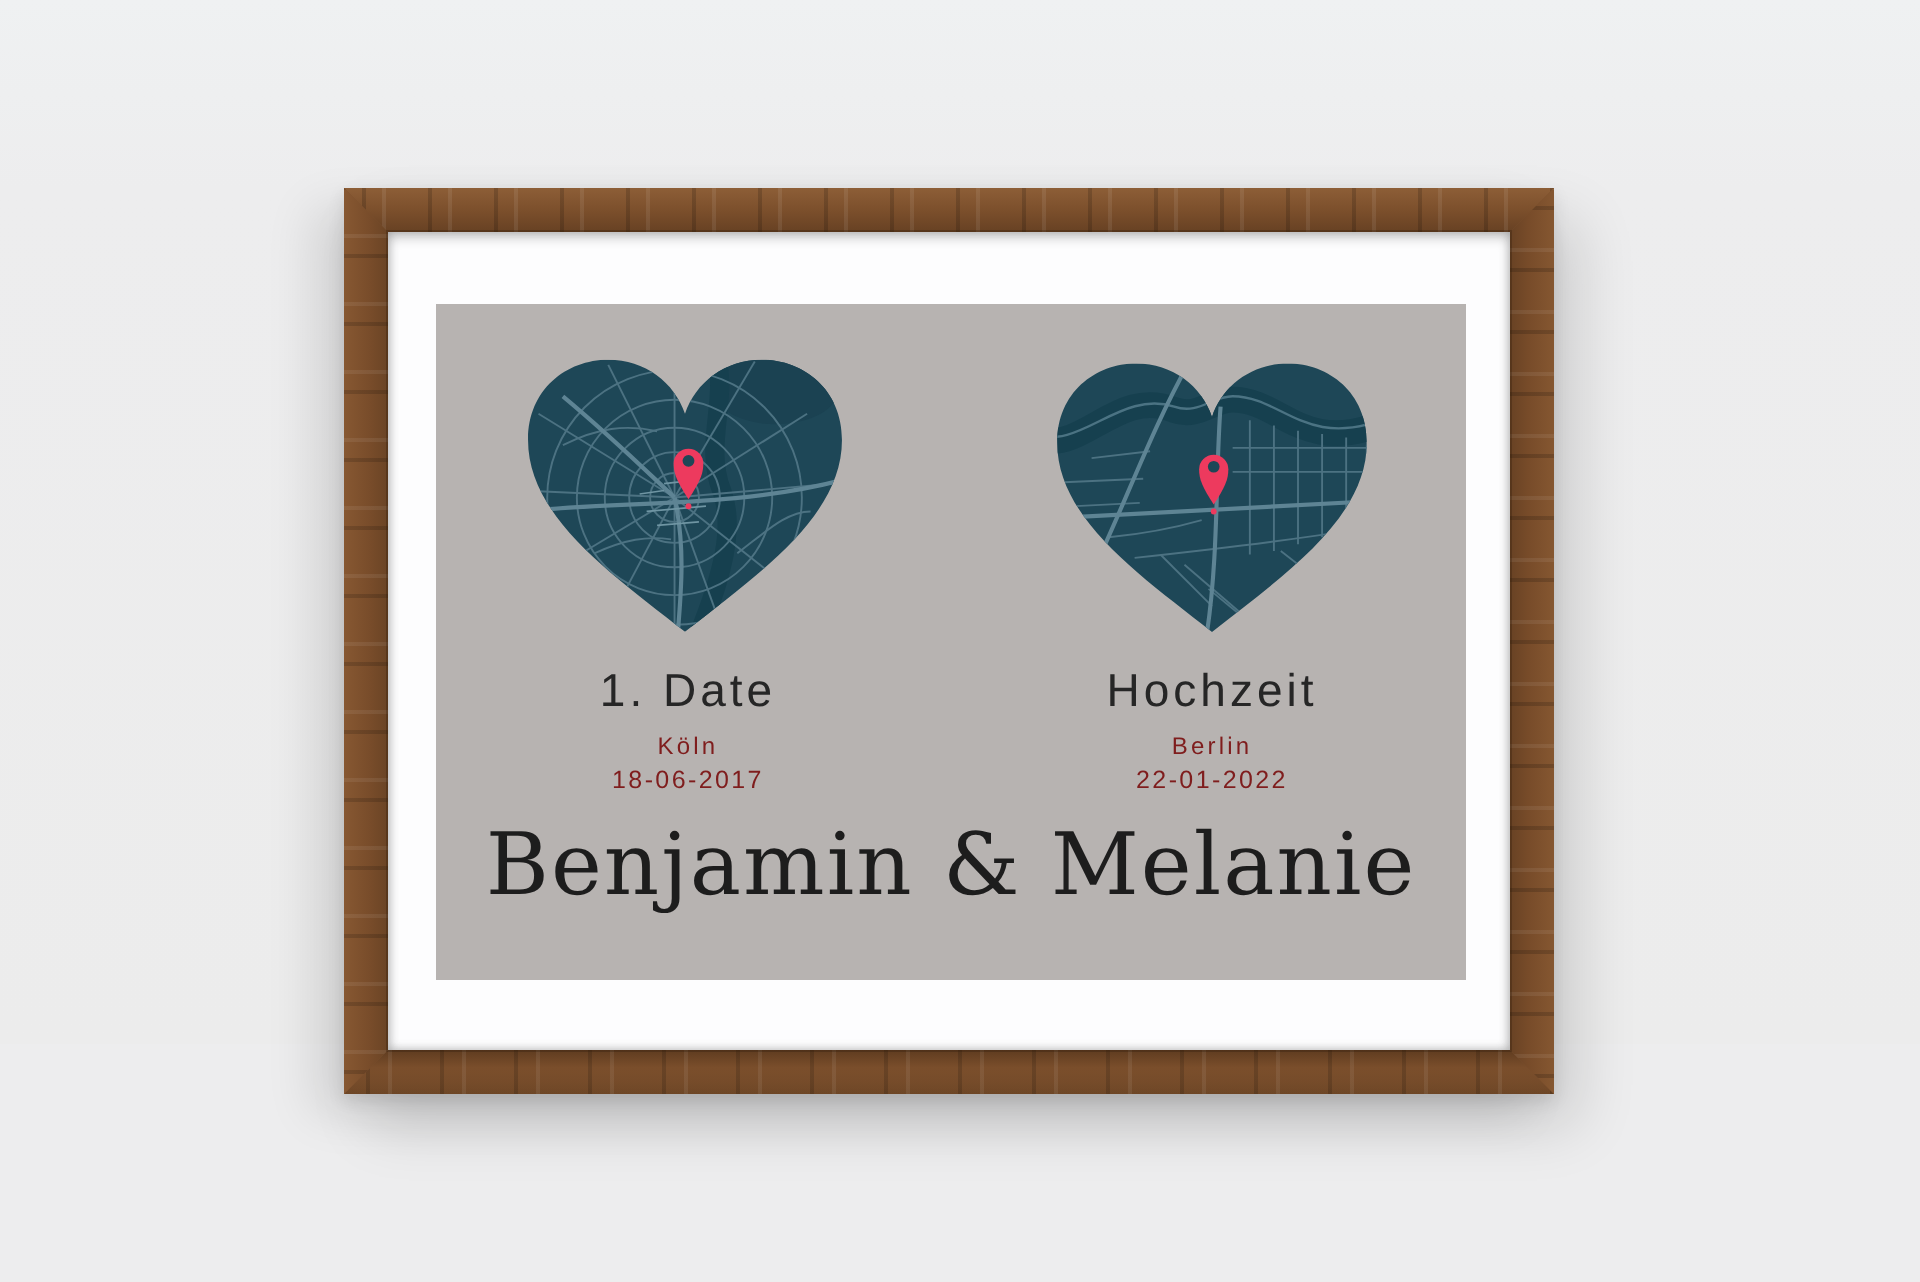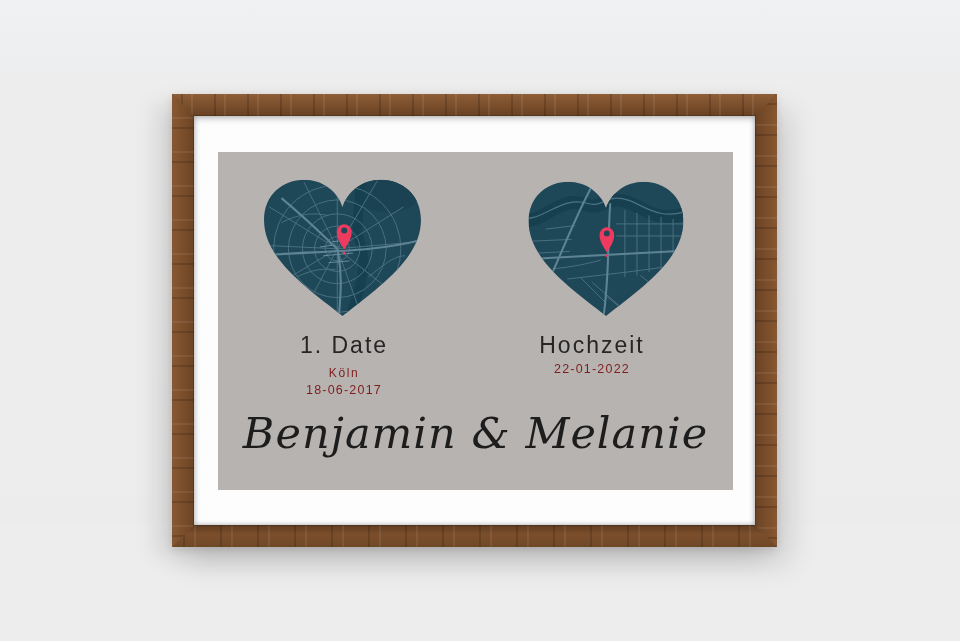--- a/index.html
+++ b/index.html
@@ -78,21 +78,21 @@
   .heart-block.hb-left  { left: 37px;  top: 20px; }
   .heart-block.hb-right { left: 302px; top: 22px; }
 
   .labels {
     position: absolute;
     width: 220px;
     text-align: center;
     color: #2b2b2b;
   }
   .labels.lb-left  { left: 16px;  top: 180px; }
-  .labels.lb-right { left: 264px; top: 180px; }
+  .labels.lb-right { left: 278px; top: 180px; }
   .event-title {
     font-size: 23px;
     font-weight: 400;
     letter-spacing: 2px;
     color: #262626;
   }
   .event-city {
     margin-top: 7px;
     font-size: 12px;
     letter-spacing: 1.6px;
@@ -103,21 +103,20 @@
     font-size: 12.5px;
     letter-spacing: 1.2px;
     color: #7f1d1d;
   }
   .couple-names {
     position: absolute;
     left: 0; right: 0;
     top: 256px;
     text-align: center;
     font-family: "DejaVu Serif", serif;
-    font-style: italic;
     font-size: 43px;
     letter-spacing: 1px;
     color: #1d1d1d;
     white-space: nowrap;
   }
   svg .street { stroke: #4c7282; stroke-width: 1.1; fill: none; }
   svg .street-main { stroke: #5e8494; stroke-width: 2.4; fill: none; }
   svg .street-bright { stroke: #6f95a3; stroke-width: 1; fill: none; }
   svg .water { stroke: #16404f; fill: none; }
 </style>
@@ -233,20 +232,21 @@
         </div>
 
         <div class="labels lb-left">
           <div class="event-title">1. Date</div>
           <div class="event-city">Köln</div>
           <div class="event-date">18-06-2017</div>
         </div>
 
         <div class="labels lb-right">
           <div class="event-title">Hochzeit</div>
+          <div class="event-city">Berlin</div>
           <div class="event-date">22-01-2022</div>
         </div>
 
         <div class="couple-names">Benjamin &amp; Melanie</div>
 
       </div>
     </div>
   </div>
 </div>
 

